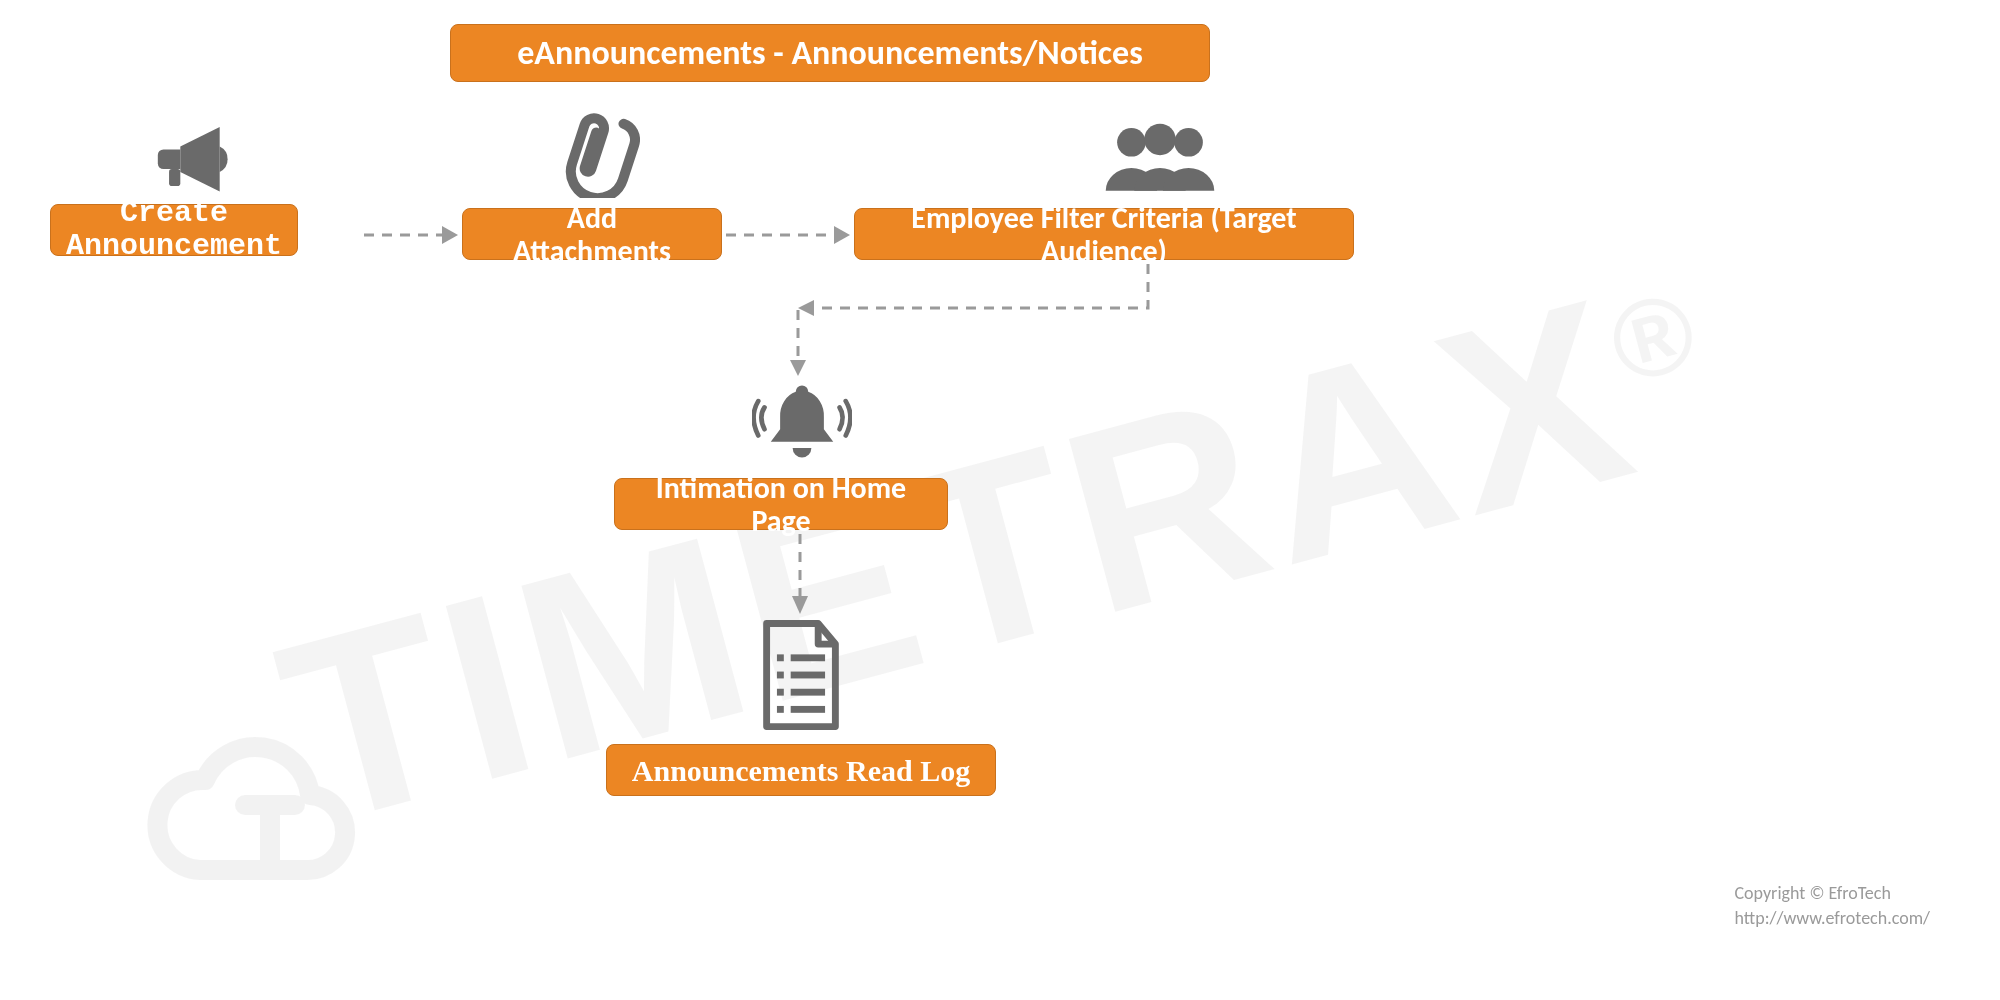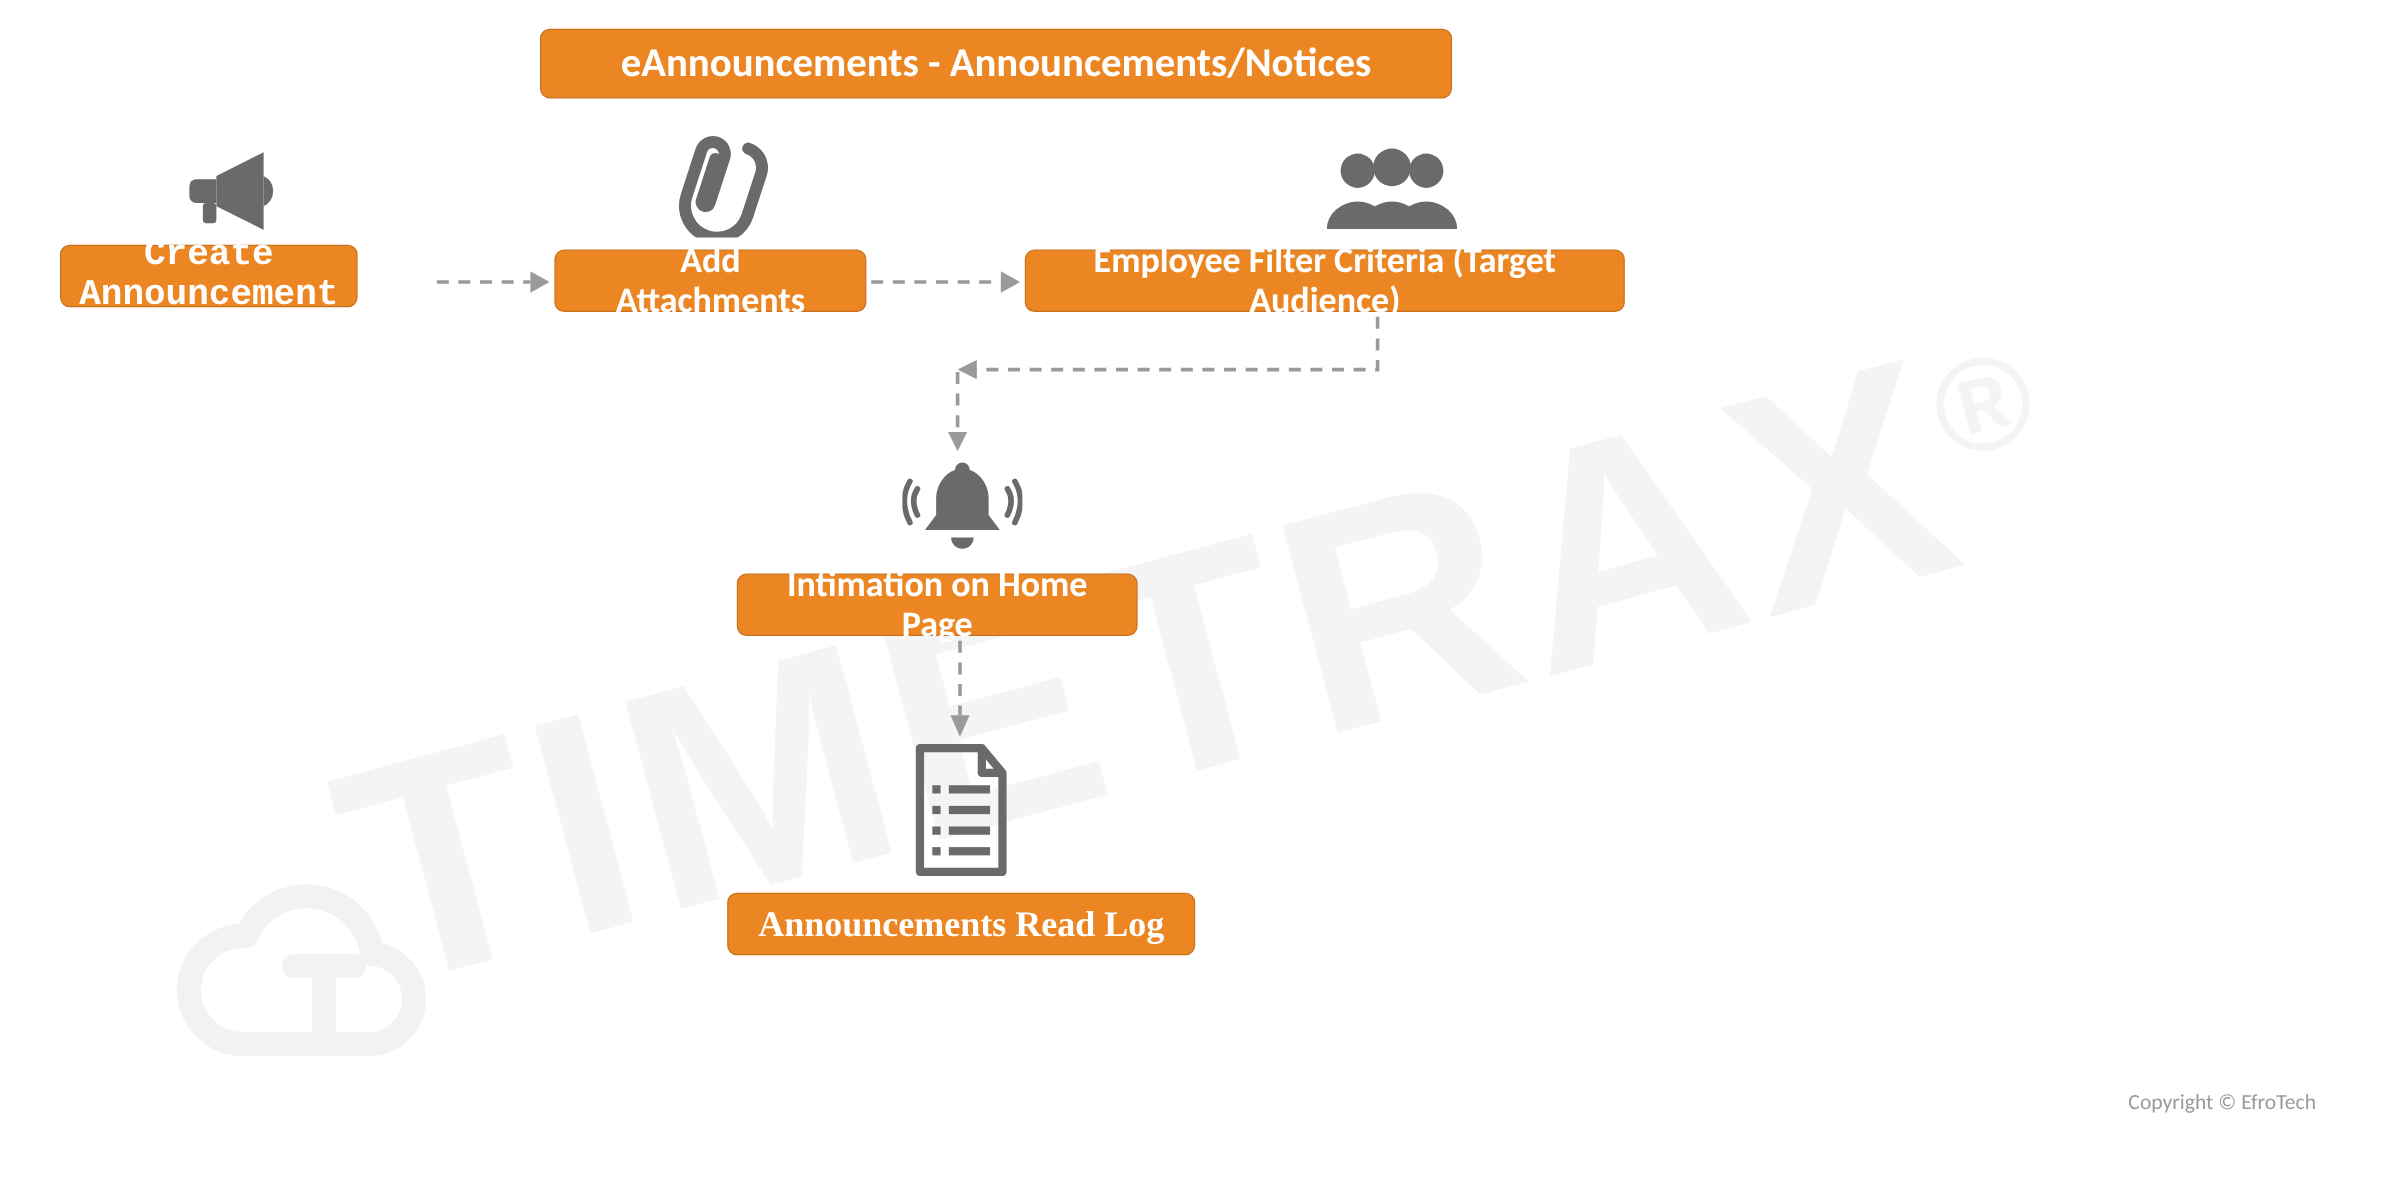--- a/index.html
+++ b/index.html
@@ -200,13 +200,14 @@
       <rect x="20" y="50" width="20" height="4"></rect>
     </g>
   </svg>
 </div>
 <div class="node-box" style="left:606px; top:744px; width:390px; height:52px;font-family:Liberation Serif, serif;">
   <span>Announcements Read Log</span>
 </div>
 
 <div class="footer">
   <div>Copyright © EfroTech</div>
+  <div>http://www.efrotech.com/</div>
 </div>
 
 </body></html>

